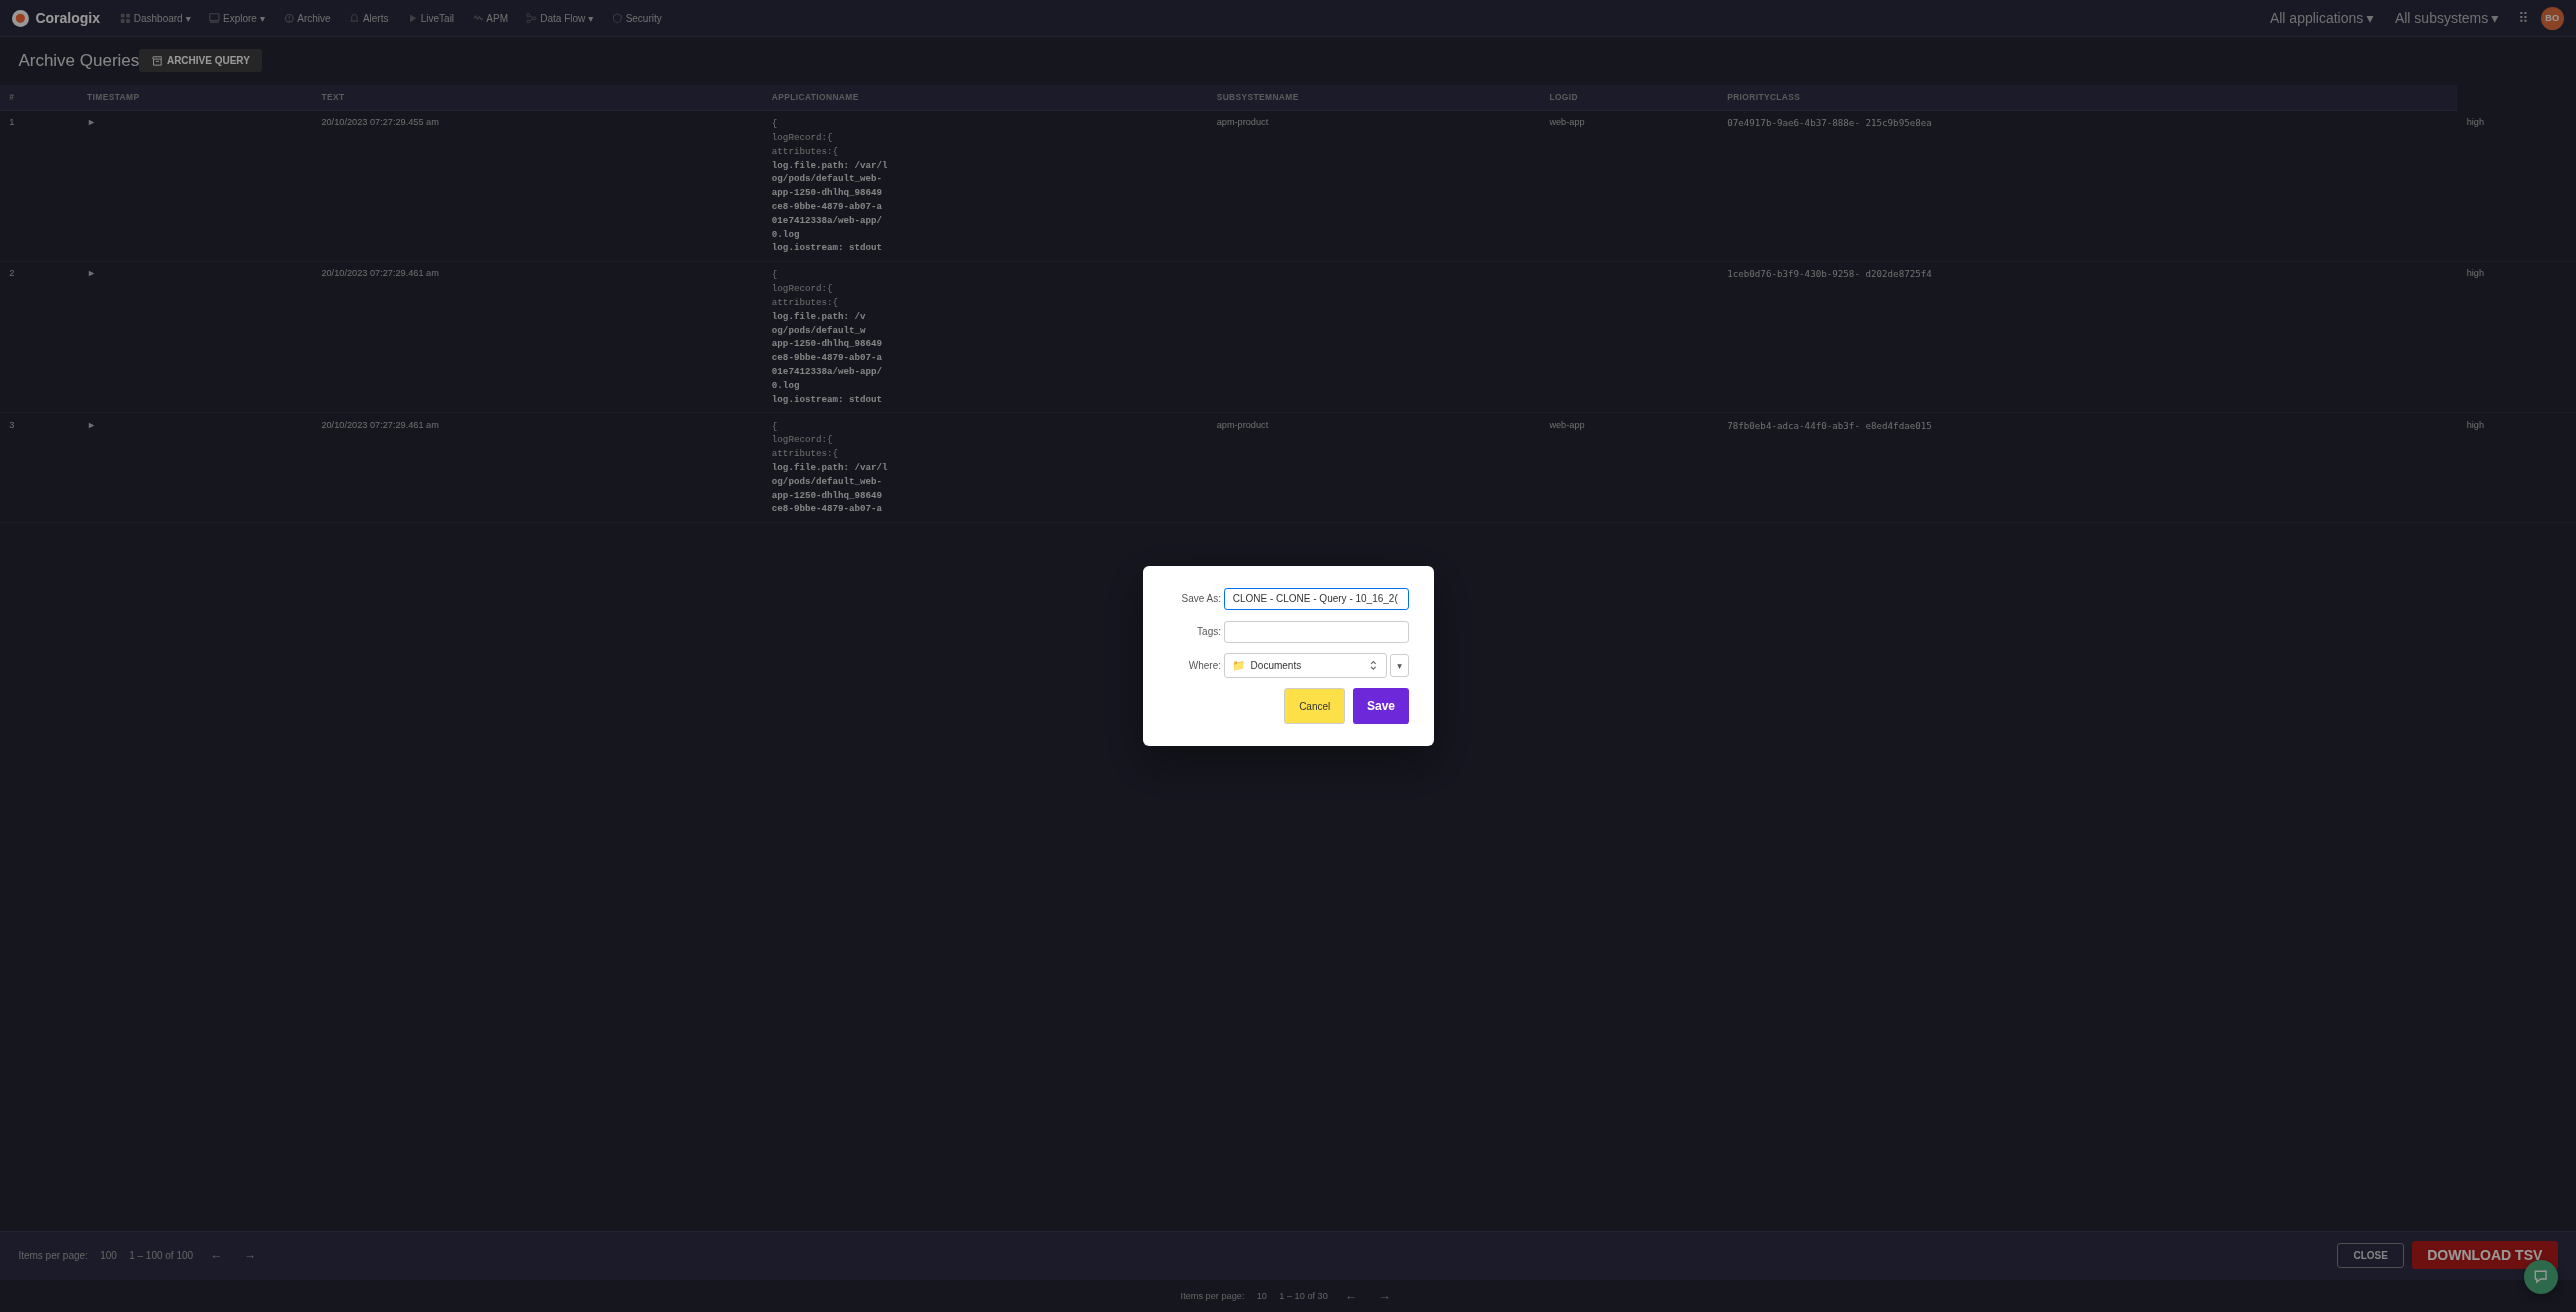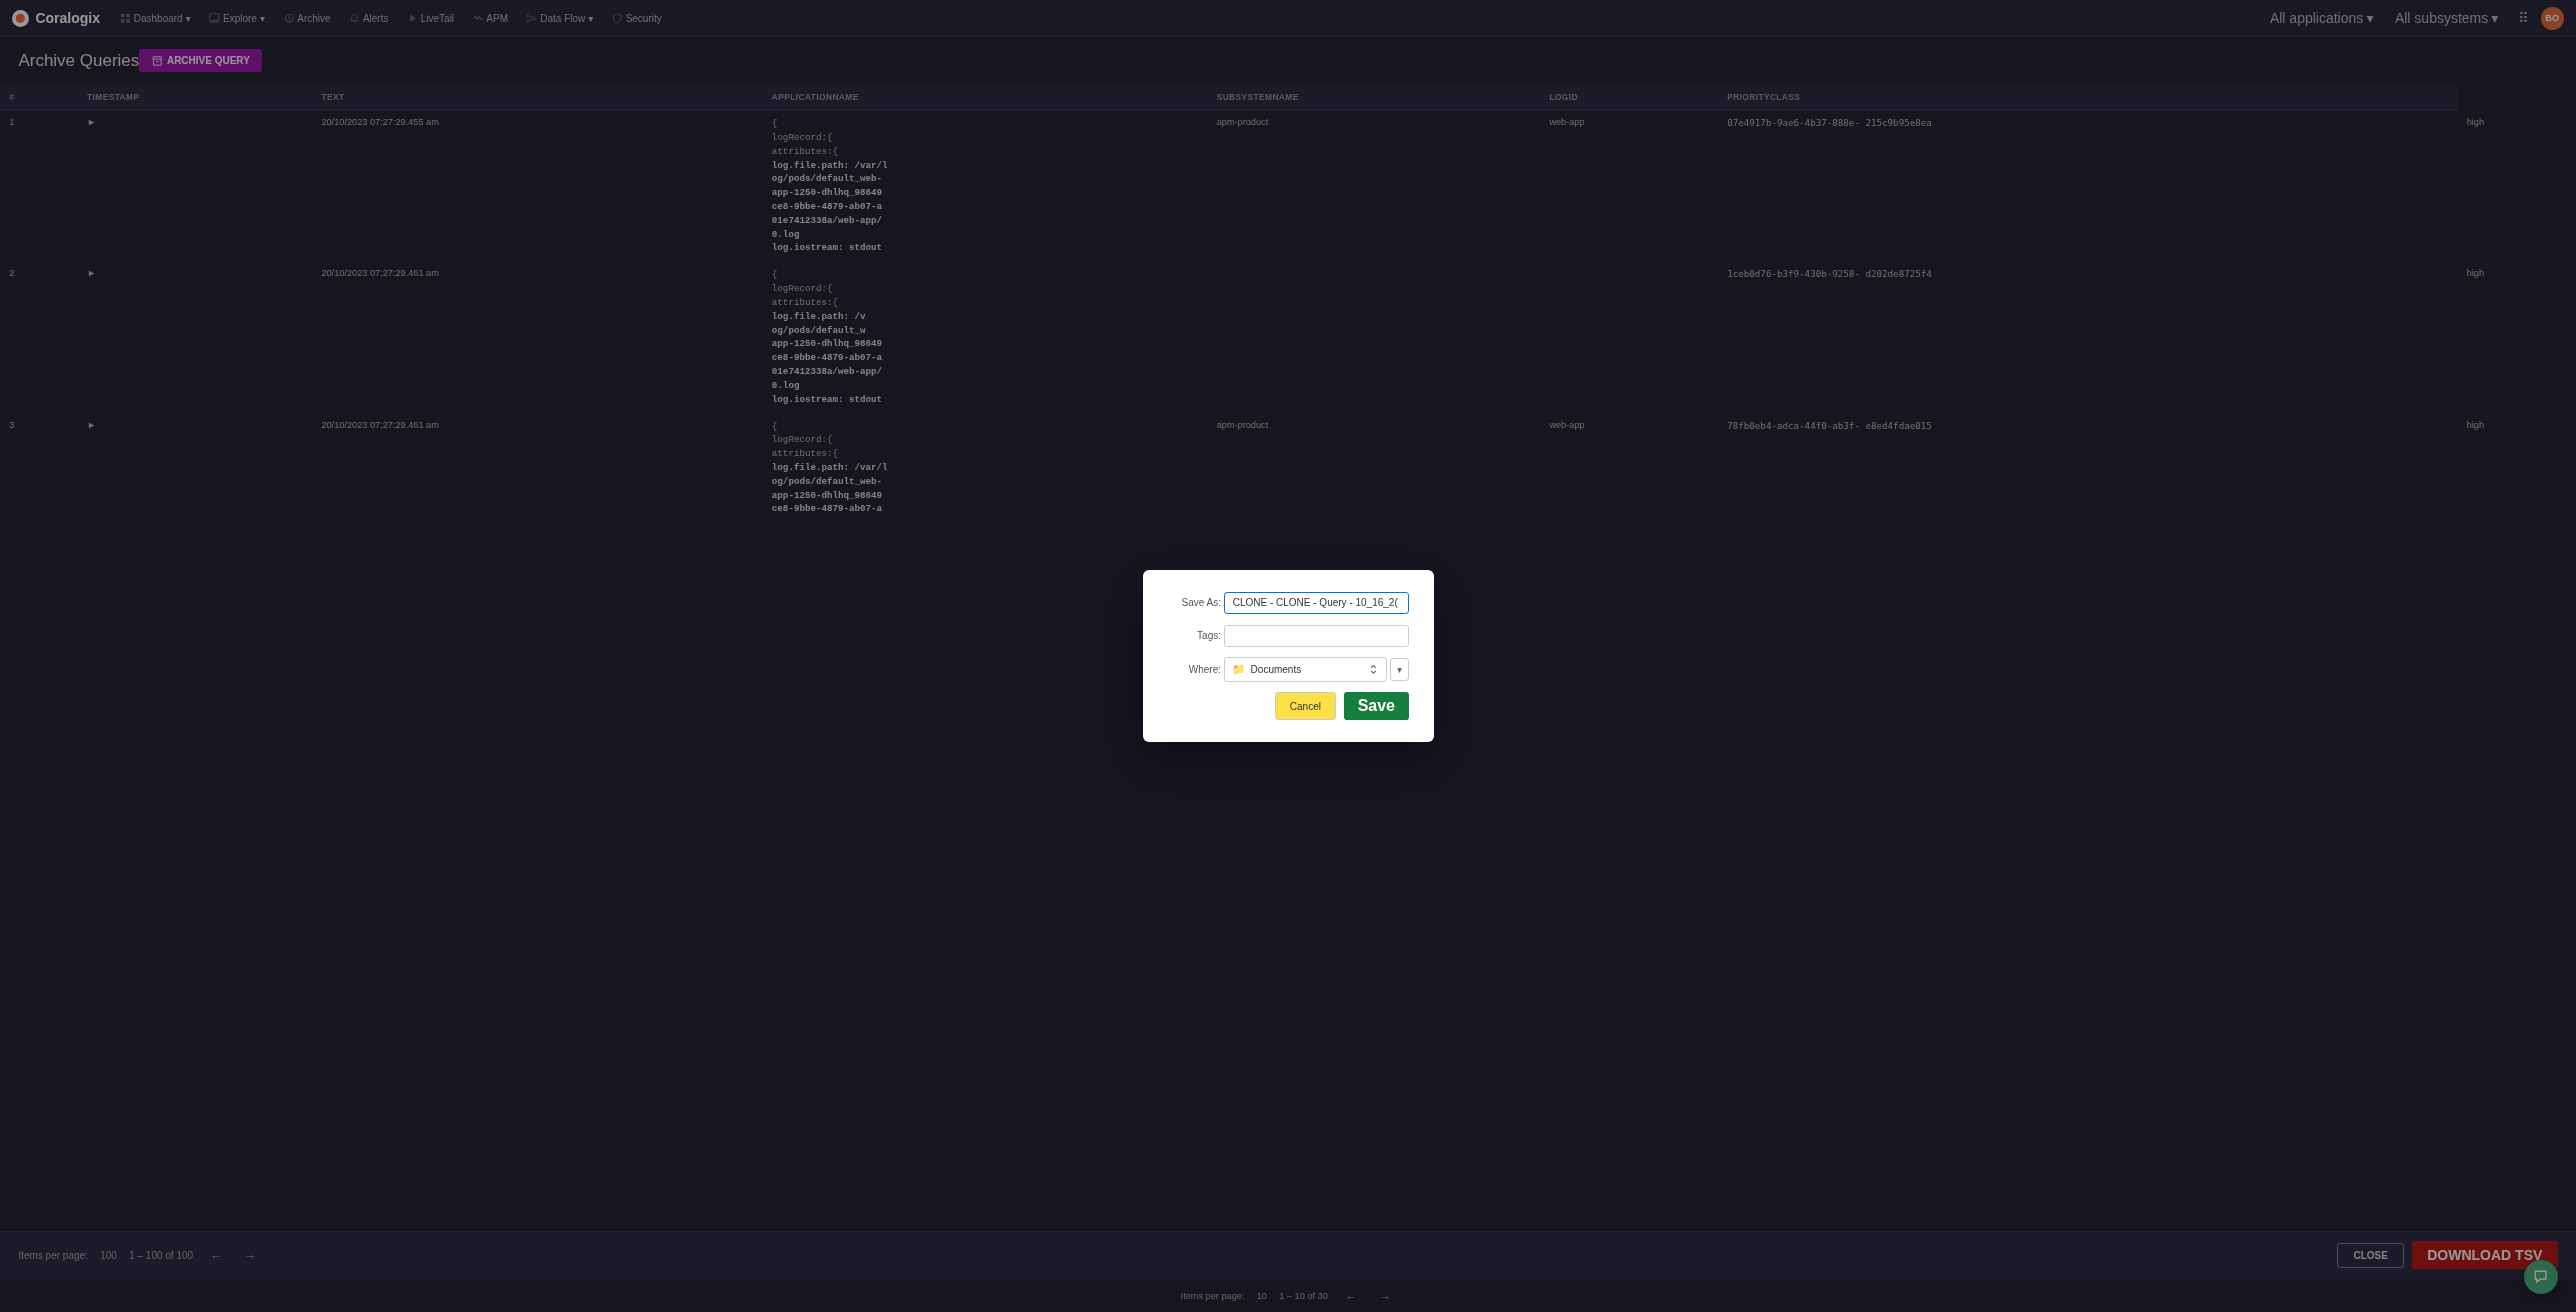--- a/index.html
+++ b/index.html
@@ -23,21 +23,21 @@
     .nav-avatar { width: 23px; height: 23px; border-radius: 50%; background: #e87040; display: flex; align-items: center; justify-content: center; color: #fff; font-weight: 700; font-size: 9.2px; }
 
     
     .main-content { display: flex; flex-direction: column; height: calc(100vh - 37px); position: relative; }
 
     
     .page-header { display: flex; align-items: center; justify-content: flex-start; padding: 12.3px 18.4px; background: #252535; }
     .page-title { color: #e0e0e0; font-size: 17px; font-weight: 500; }
     .archive-query-btn {
       display: flex; align-items: center; gap: 4.6px;
-      background: #a21caf; color: #fff; border: none; border-radius: 3.1px;
+      background: #404040; color: #fff; border: none; border-radius: 3.1px;
       padding: 6.1px 12.3px; font-size: 10px; font-weight: 600; cursor: pointer;
     }
 
     
     .table-wrapper { flex: 1; overflow-y: auto; background: #252535; position: relative; }
     .data-table { width: 100%; border-collapse: collapse; font-size: 9.2px; }
     .data-table thead th {
       background: #2e2e45; color: #999; font-weight: 600; font-size: 8.4px;
       text-transform: uppercase; letter-spacing: 0.4px;
       padding: 7.7px 9.2px; border-bottom: 0.8px solid #3a3a50; text-align: left;
@@ -107,22 +107,22 @@
       gap: 4.6px; cursor: pointer;
     }
     .where-folder-icon { color: #5b9bd5; font-size: 10.7px; }
     .where-arrow { padding: 4.6px 6.1px; border: 0.8px solid #ccc; border-radius: 3.1px; cursor: pointer; color: #555; font-size: 9.2px; }
     .modal-buttons { display: flex; justify-content: flex-end; gap: 7.7px; margin-top: 6.1px; }
     .btn-cancel {
       padding: 5.4px 14px; border: 0.8px solid #ccc; border-radius: 3.1px;
       background: #fde047; color: #333; font-size: 10px; cursor: pointer;
     }
     .btn-save {
-      padding: 5px 14px; border: none; border-radius: 3.1px;
-      background: #15803d; color: #fff; font-size: 16px; font-weight: 600; cursor: pointer;
+      padding: 11px 14px; border: none; border-radius: 3.1px;
+      background: #6d28d9; color: #fff; font-size: 12px; font-weight: 600; cursor: pointer;
     }
 
     
     .chat-fab {
       position: fixed; bottom: 18.4px; right: 18.4px;
       width: 34px; height: 34px; border-radius: 50%;
       background: #4caf7d; display: flex; align-items: center; justify-content: center;
       cursor: pointer; color: #fff; font-size: 14px; box-shadow: 0 3.1px 9.2px rgba(0,0,0,0.3);
     }
   </style>

